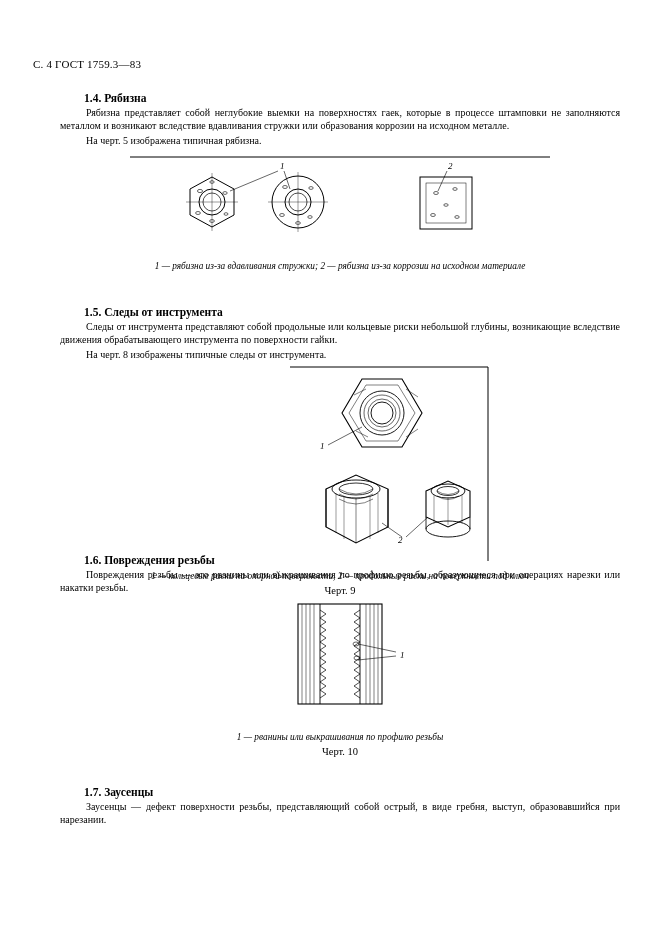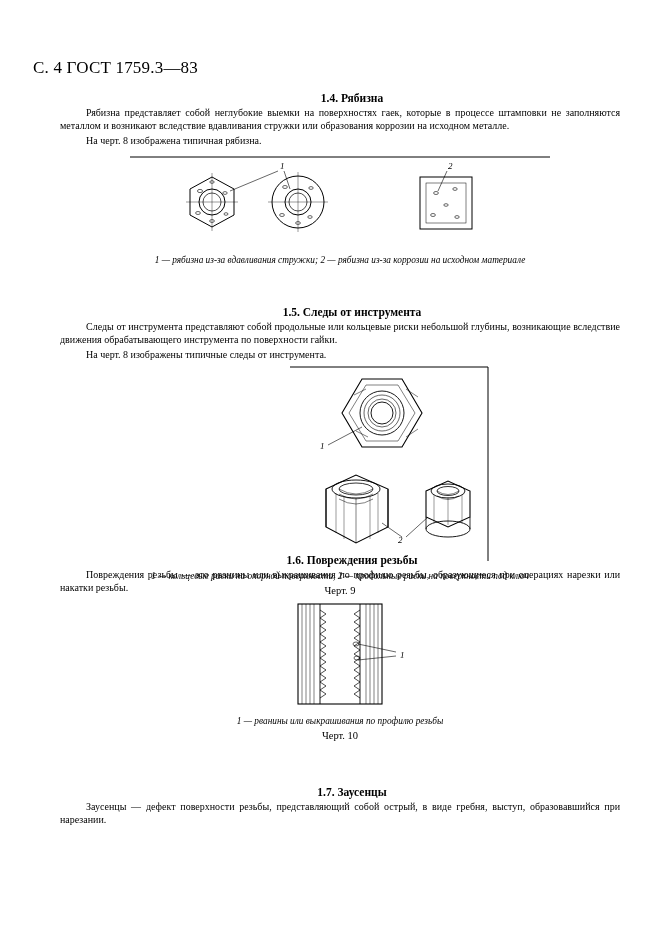--- a/index.html
+++ b/index.html
@@ -18,36 +18,35 @@
   .page {
     position: relative;
     width: 661px;
     height: 936px;
     background: #ffffff;
   }
   .header {
     position: absolute;
     left: 33px;
     top: 58px;
-    font-size: 17px;
+    font-size: 11px;
     letter-spacing: 0.2px;
     white-space: nowrap;
   }
   .header .pg { font-weight: normal; }
   .header .std { font-weight: normal; }
   .body-block {
     position: absolute;
     left: 60px;
     width: 560px;
   }
   .sec-title {
     font-size: 11.5px;
     font-weight: bold;
     margin: 0 0 2px 24px;
-    text-align: center;
   }
   p.para {
     font-size: 10px;
     line-height: 1.30;
     margin: 0;
     text-align: justify;
     text-indent: 26px;
     hyphens: manual;
   }
   .fig-wrap {
@@ -74,21 +73,21 @@
 <div class="page">
 
   <div class="header">
     <span class="pg">С. 4</span>
     <span class="std">ГОСТ 1759.3—83</span>
   </div>
 
   <div class="body-block" style="top:92px;">
     <div class="sec-title">1.4. Рябизна</div>
     <p class="para">Рябизна представляет собой неглубокие выемки на поверхностях гаек, которые в процессе штамповки не заполняются металлом и возникают вследствие вдавливания стружки или образования коррозии на исходном металле.</p>
-    <p class="para" style="margin-top:2px;">На черт. 8 изображена типичная рябизна.</p>
+    <p class="para" style="margin-top:2px;">На черт. 5 изображена типичная рябизна.</p>
 
     <div class="fig-wrap" style="margin-top:8px;">
       <svg width="420" height="100" viewBox="0 0 420 100">
 
         <line class="ln" x1="0" y1="2" x2="420" y2="2" stroke-width="1"></line>
 
         <polygon class="ln" points="60,34 82,22 104,34 104,60 82,72 60,60" stroke-width="1"></polygon>
         <circle class="ln" cx="82" cy="47" r="13" stroke-width="1"></circle>
         <circle class="ln" cx="82" cy="47" r="9" stroke-width="0.7"></circle>
         <ellipse class="ln" cx="70" cy="36" rx="2.6" ry="1.6" stroke-width="0.6"></ellipse>
@@ -118,21 +117,21 @@
         <rect class="ln" x="290" y="22" width="52" height="52" stroke-width="1"></rect>
         <rect class="ln" x="296" y="28" width="40" height="40" stroke-width="0.5"></rect>
         <ellipse class="ln" cx="306" cy="38" rx="2.4" ry="1.5" stroke-width="0.6"></ellipse>
         <ellipse class="ln" cx="325" cy="34" rx="2.2" ry="1.4" stroke-width="0.6"></ellipse>
         <ellipse class="ln" cx="303" cy="60" rx="2.4" ry="1.5" stroke-width="0.6"></ellipse>
         <ellipse class="ln" cx="327" cy="62" rx="2.2" ry="1.4" stroke-width="0.6"></ellipse>
         <ellipse class="ln" cx="316" cy="50" rx="2.2" ry="1.3" stroke-width="0.6"></ellipse>
         <text x="318" y="14" font-family="Liberation Serif, serif" font-size="9" font-style="italic">2</text>
         <line class="ln" x1="317" y1="16" x2="308" y2="36" stroke-width="0.6"></line>
       </svg>
-      <p class="caption-it" style="">1 — рябизна из-за вдавливания стружки; 2 — рябизна из-за коррозии на исходном материале</p>
+      <p class="caption-it" style="margin-top:6px;">1 — рябизна из-за вдавливания стружки; 2 — рябизна из-за коррозии на исходном материале</p>
     </div>
   </div>
 
   <div class="body-block" style="top:306px;">
     <div class="sec-title">1.5. Следы от инструмента</div>
     <p class="para">Следы от инструмента представляют собой продольные или кольцевые риски небольшой глубины, возникающие вследствие движения обрабатывающего инструмента по поверхности гайки.</p>
     <p class="para" style="margin-top:2px;">На черт. 8 изображены типичные следы от инструмента.</p>
 
     <div class="fig-wrap" style="margin-top:4px;">
       <svg width="420" height="200" viewBox="0 0 420 200">
@@ -236,21 +235,21 @@
             <path d="M230,90 L224,94 L230,98"></path>
         </g>
 
         <ellipse class="ln" cx="226" cy="44" rx="3" ry="2" stroke-width="0.6"></ellipse>
         <ellipse class="ln" cx="227" cy="58" rx="3" ry="2" stroke-width="0.6"></ellipse>
 
         <line class="ln" x1="228" y1="44" x2="266" y2="52" stroke-width="0.6"></line>
         <line class="ln" x1="228" y1="60" x2="266" y2="56" stroke-width="0.6"></line>
         <text x="270" y="58" font-family="Liberation Serif, serif" font-size="9" font-style="italic">1</text>
       </svg>
-      <p class="caption-it" style="margin-top:6px;">1 — рванины или выкрашивания по профилю резьбы</p>
+      <p class="caption-it" style="margin-top:22px;">1 — рванины или выкрашивания по профилю резьбы</p>
       <p class="fig-label">Черт. 10</p>
     </div>
   </div>
 
   <div class="body-block" style="top:786px;">
     <div class="sec-title">1.7. Заусенцы</div>
     <p class="para">Заусенцы — дефект поверхности резьбы, представляющий собой острый, в виде гребня, выступ, образовавшийся при нарезании.</p>
   </div>
 
 </div>

